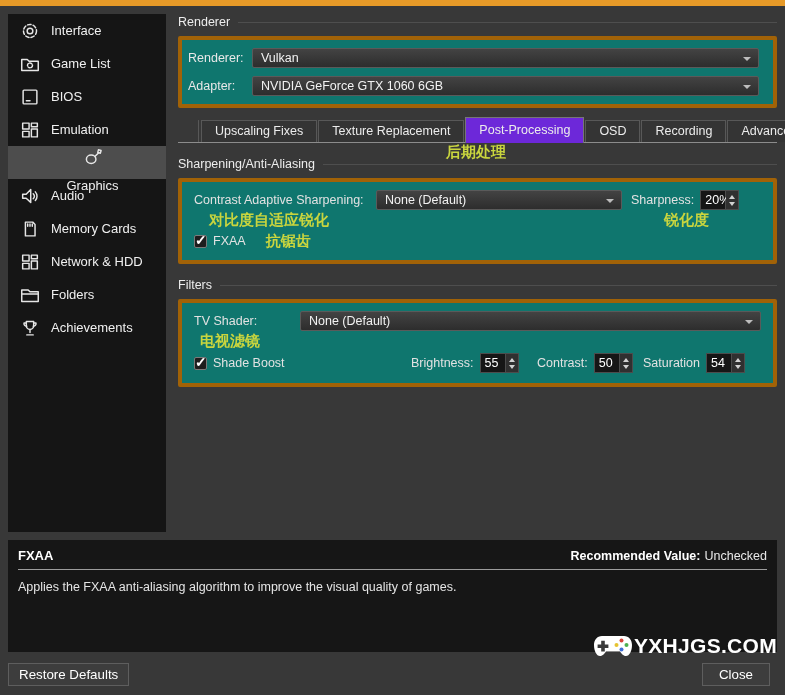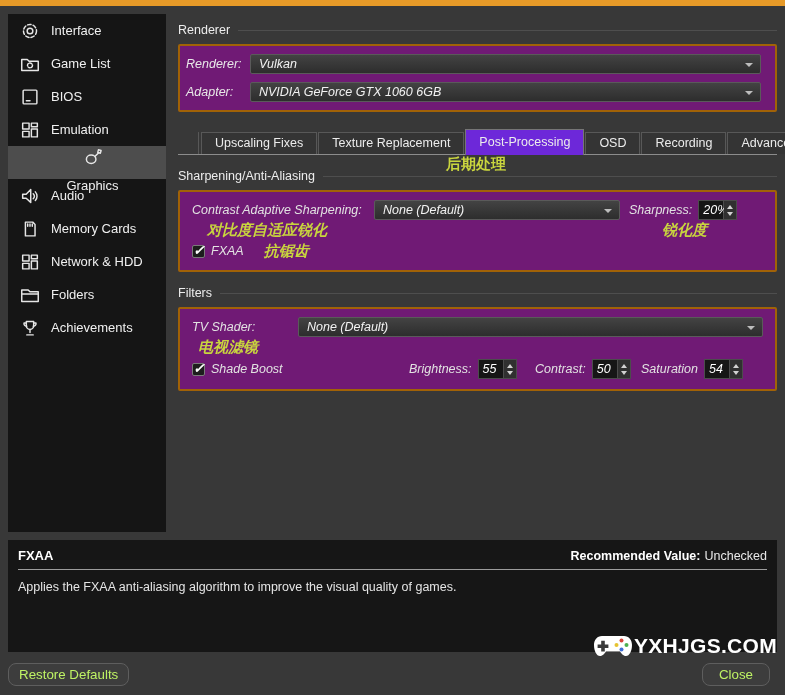--- a/index.html
+++ b/index.html
@@ -16,38 +16,38 @@
   .accent-bar { position:absolute; top:0; left:0; width:785px; height:6px; background:var(--accent-bar,#E79A28); }
 
   
   .sidebar { position:absolute; left:8px; top:14px; width:158px; height:518px; background:#151515; }
   .side-item { display:flex; align-items:center; gap:10px; height:33px; padding-left:11px; cursor:default; }
   .side-item.selected { background:#4d4d4d;flex-direction:column; }
   .side-item svg { width:22px; height:22px; flex:none; stroke:#e6e6e6; fill:none; stroke-width:1.6; stroke-linejoin:round; stroke-linecap:round; }
   .side-label { font-size:13px; color:#f0f0f0; white-space:nowrap; }
 
   
-  .main { position:absolute; left:178px; top:22px; width:599px; }
+  .main { position:absolute; left:178px; top:14px; width:599px; }
   .group-title-row { display:flex; align-items:center; gap:8px; height:16px; }
   .group-title { color:#ededed; white-space:nowrap; }
   .title-line { flex:1; height:1px; background:#4e4e4e; }
-  .gbox { border:2px solid #a16207; border-radius:2px; margin-top:6px; background:#701a75;font-style:italic; }
+  .gbox { border:4px solid #a16207; border-radius:2px; margin-top:6px; background:#0f766e; }
 
   .renderer-box { padding:8px 14px 8px 6px; display:flex; flex-direction:column; gap:8px; }
   .form-row { display:flex; align-items:center; }
   .form-row .lbl { width:64px; flex:none; color:#e8e8e8; }
 
   .dropdown { height:20px; background:linear-gradient(#434343,#2d2d2d); border:1px solid #5a5a5a; border-radius:2px;
     display:flex; align-items:center; padding:0 18px 0 8px; position:relative; color:#f2f2f2; cursor:default; }
   .dropdown.grow { flex:1; }
   .dd-arrow { position:absolute; right:7px; top:8px; width:0; height:0;
     border-left:4px solid transparent; border-right:4px solid transparent; border-top:4px solid #bdbdbd; }
 
   
-  .tabbar { display:flex; align-items:flex-end; margin-top:16px; height:27px; border-bottom:1px solid #8c8c8c; position:relative;padding-left:20px; }
+  .tabbar { display:flex; align-items:flex-end; margin-top:8px; height:27px; border-bottom:1px solid #8c8c8c; position:relative;padding-left:20px; }
   .tab { height:22px; line-height:21px; padding:0 13px; background:#343434; border:1px solid #585858; border-bottom:none;
     margin-right:1px; color:#ececec; white-space:nowrap; cursor:default; }
   .tab.selected { height:26px; line-height:25px; background:#6d28d9; border-color:#767676; margin-bottom:-1px; }
   .tab-sliver { width:5px; height:22px; background:#343434; border:1px solid #585858; border-left:none; border-bottom:none;
     border-top-right-radius:5px; margin-right:2px; }
 
   .ann { color:var(--annotation,#C9D53E); font-weight:bold; font-size:15px; white-space:nowrap; }
   .tab-annotation { position:absolute; left:268px; top:27px; z-index:3; }
 
   
@@ -93,21 +93,21 @@
   
   .info-panel { position:absolute; left:8px; top:540px; width:769px; height:112px; background:#161616; }
   .info-head { display:flex; justify-content:space-between; align-items:center; padding:8px 10px 6px; }
   .info-title { font-weight:bold; font-size:13px; color:#fff; }
   .info-rec { display:flex; gap:4px; font-size:12.5px; color:#e8e8e8; }
   .info-rec .b { font-weight:bold; color:#fff; }
   .info-sep { height:1px; background:#9c9c9c; margin:0 10px; }
   .info-desc { padding:10px; color:#e5e5e5; }
 
   
-  .btn { position:absolute; height:23px; background:#3d3d3d; border:1px solid #5e5e5e; border-radius:8px; color:#bef264;
+  .btn { position:absolute; height:23px; background:#3d3d3d; border:1px solid #5e5e5e; border-radius:0; color:#ffffff;
     display:flex; align-items:center; justify-content:center; padding:0 10px; cursor:default; }
   .btn-restore { left:8px; top:663px; }
   .btn-close { right:15px; top:663px; width:68px; }
 
   
   .watermark { position:absolute; right:8px; top:633px; display:flex; align-items:center; gap:1px; z-index:6; }
   .wm-text { font-weight:bold; font-size:21px; color:#fff; letter-spacing:0.3px; font-family:"Liberation Sans", sans-serif; }
 </style>
 </head>
 <body>

